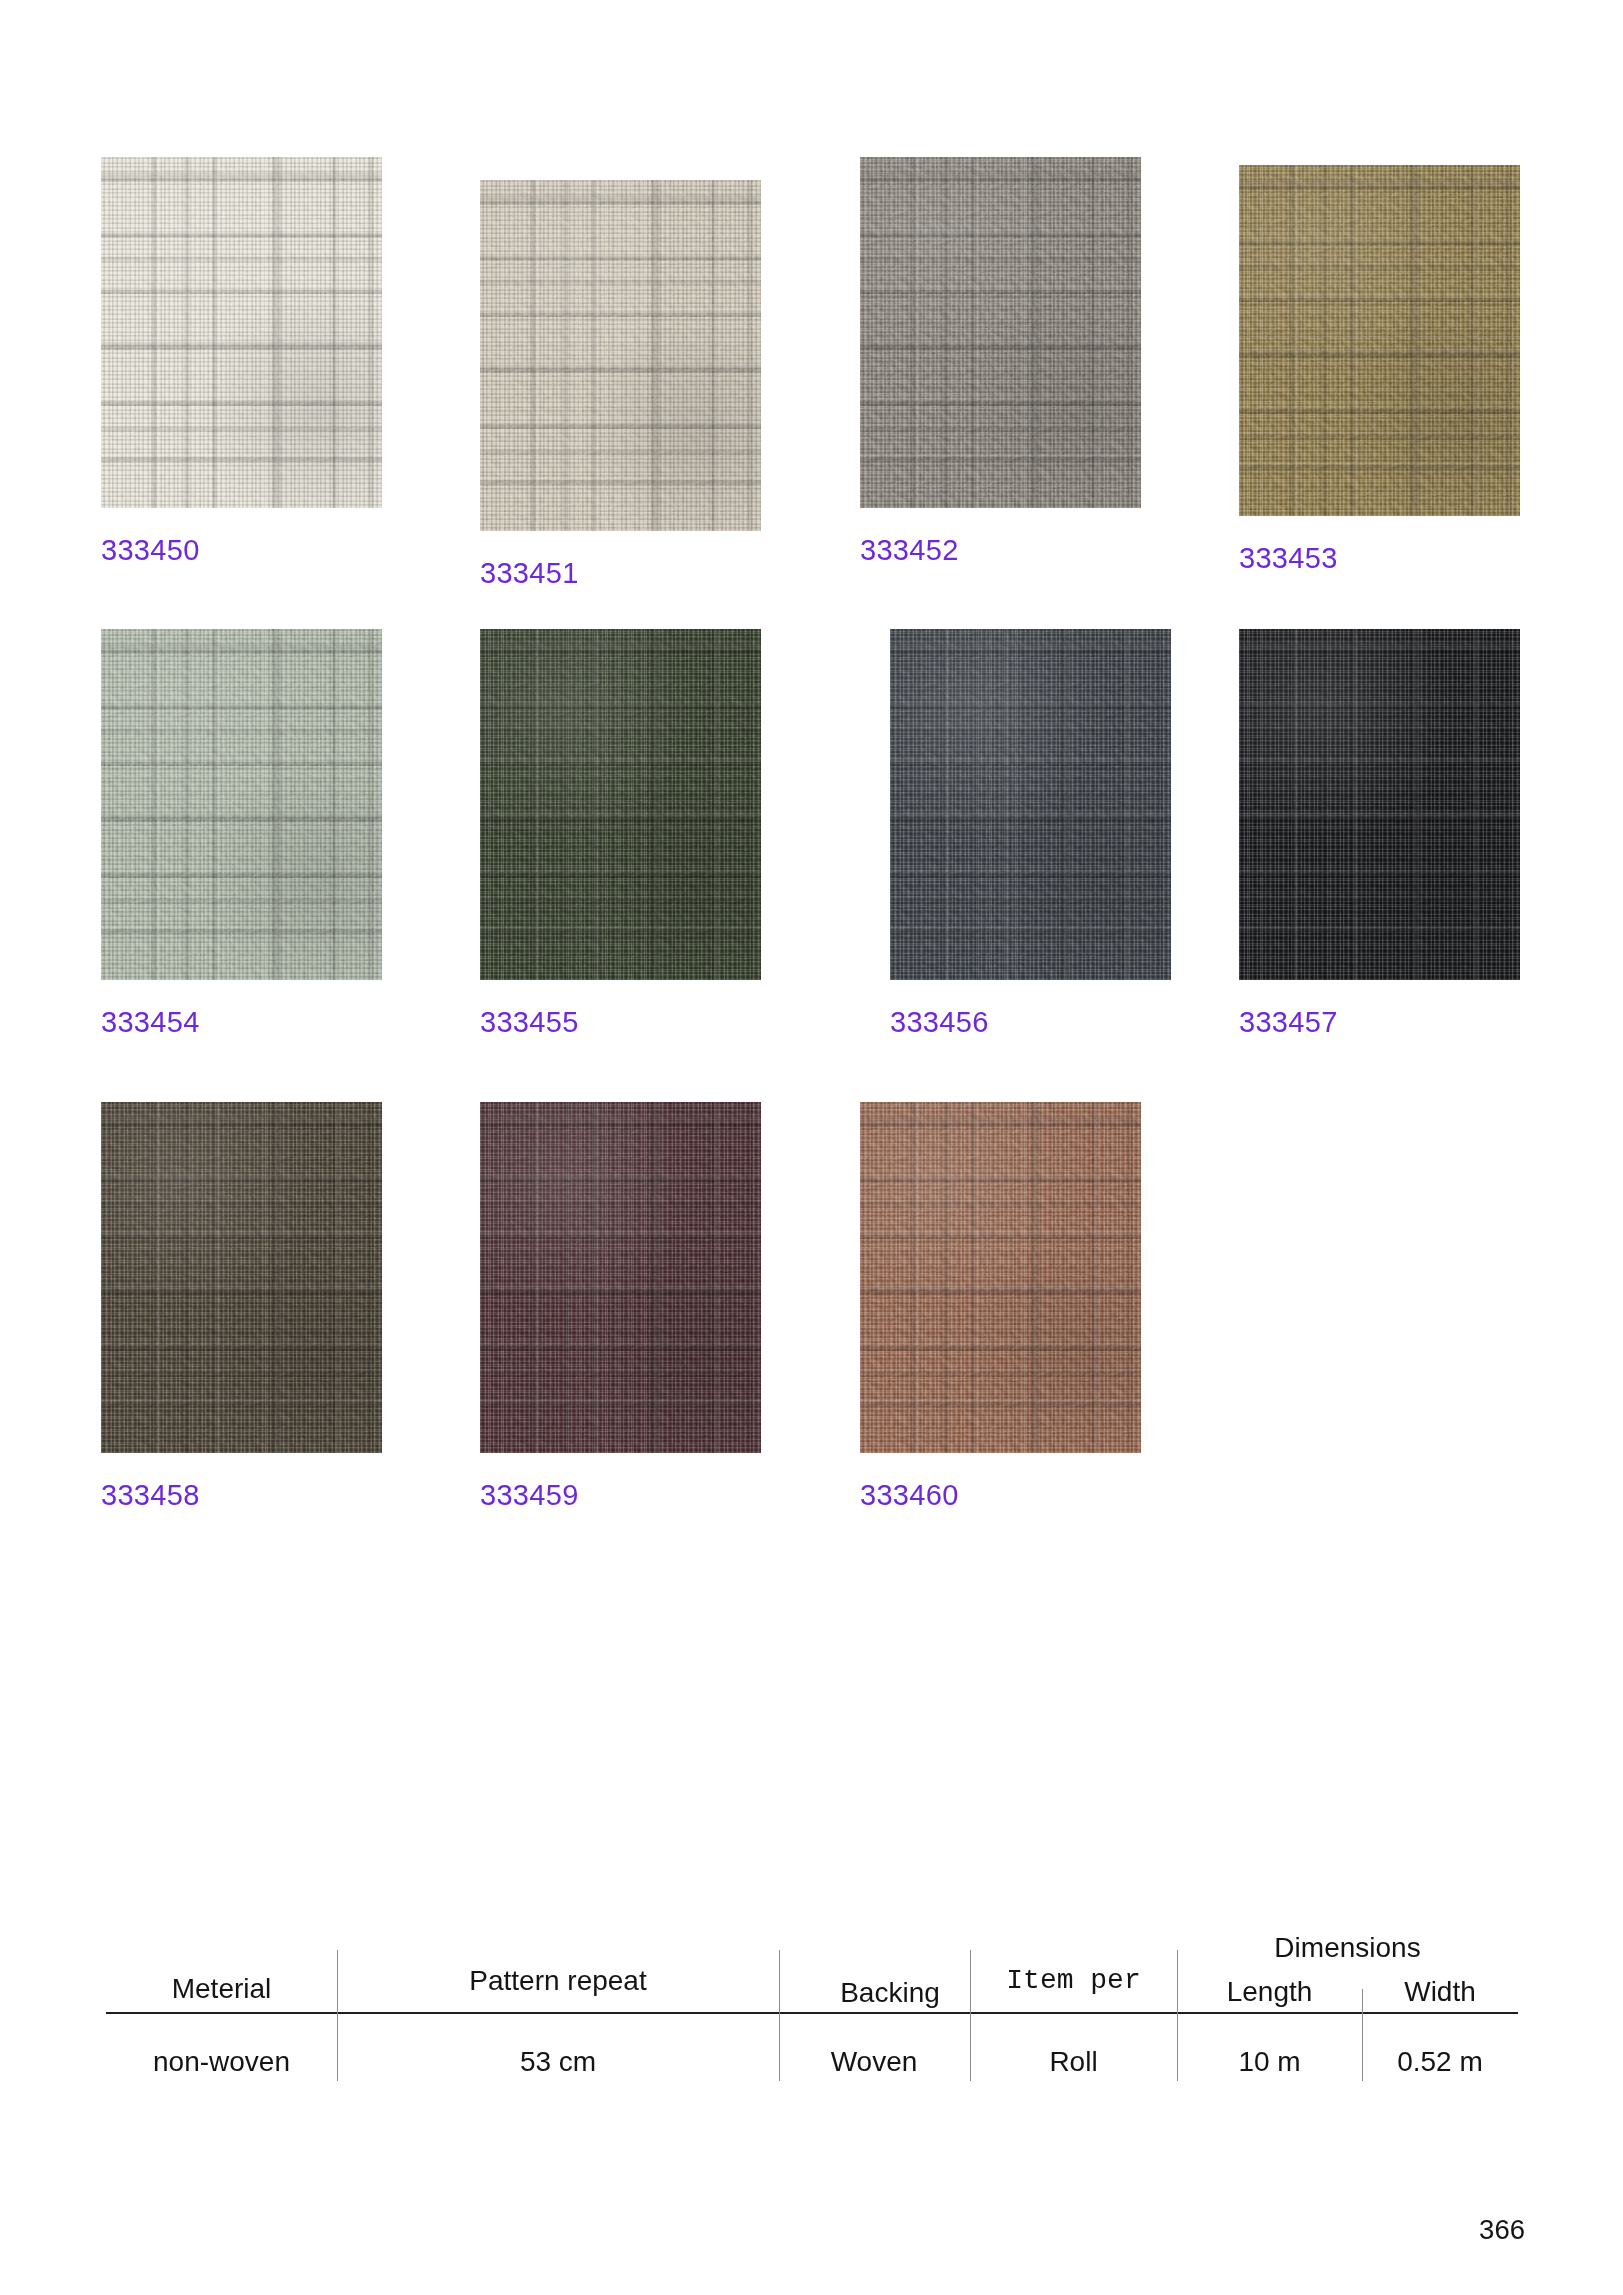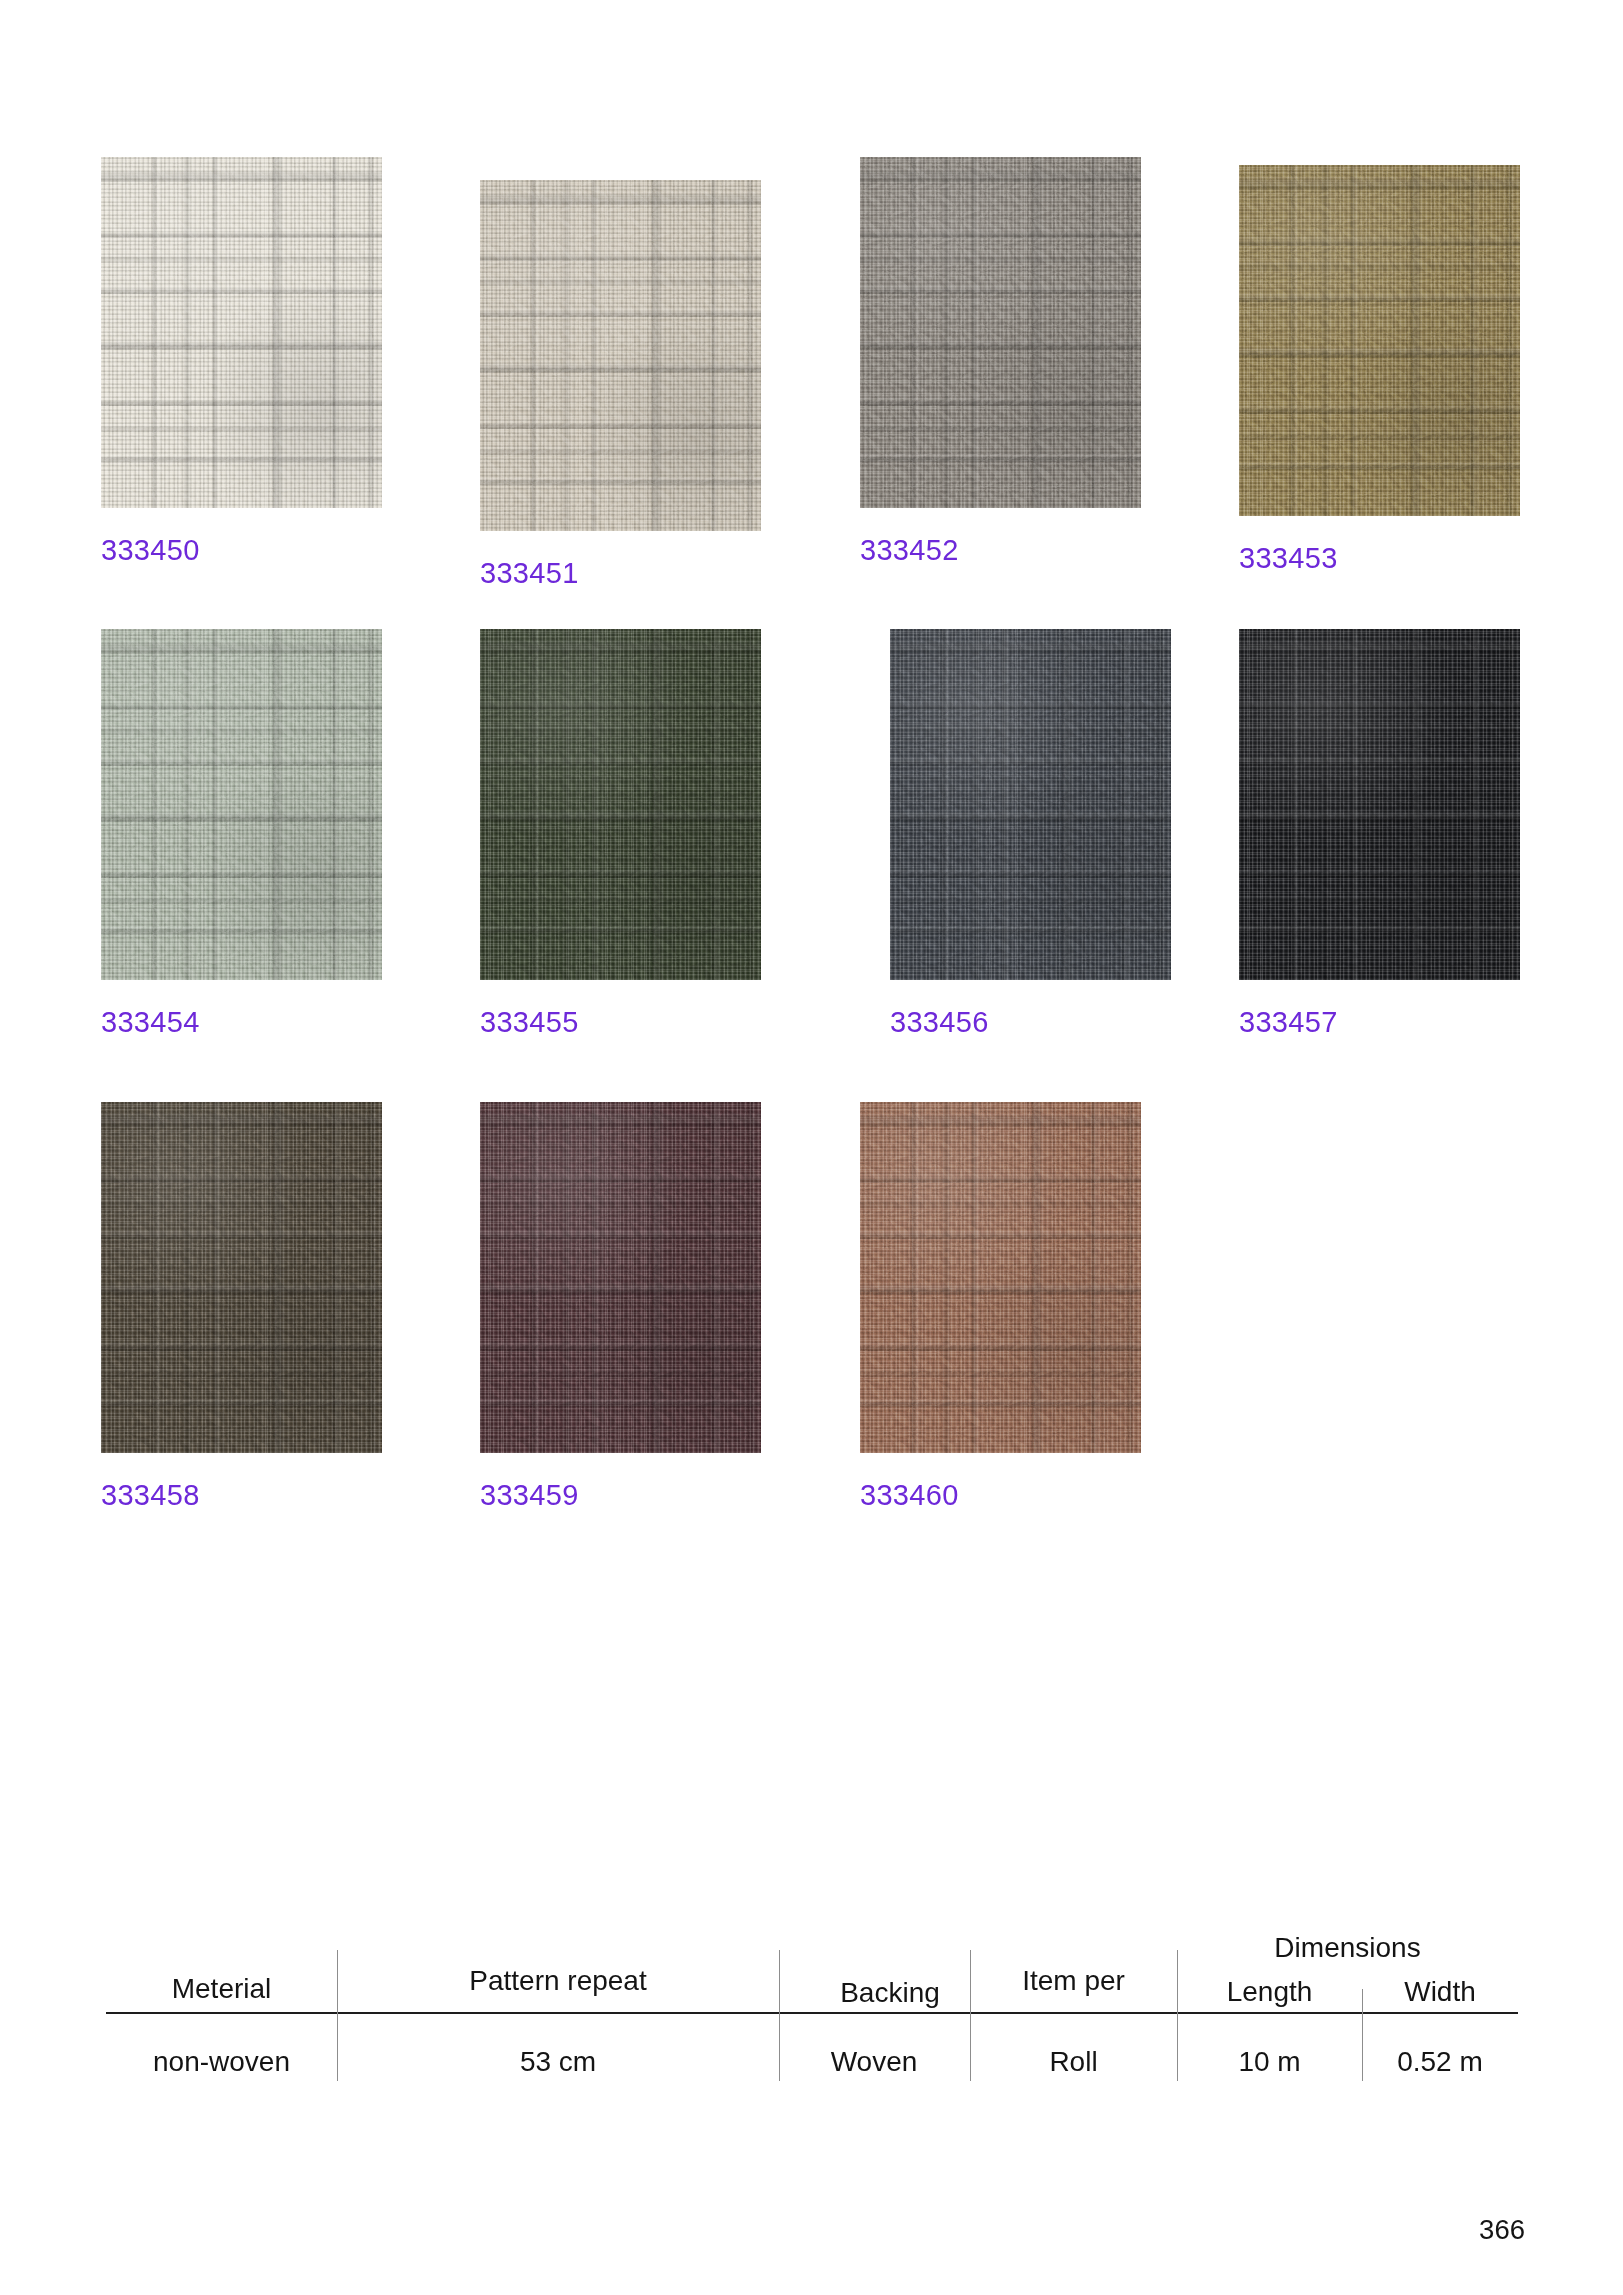--- a/index.html
+++ b/index.html
@@ -266,21 +266,21 @@
 
   <div class="tbl-vline" style="left:231px; top:23px; height:131px;"></div>
   <div class="tbl-vline" style="left:673px; top:23px; height:131px;"></div>
   <div class="tbl-vline" style="left:864px; top:23px; height:131px;"></div>
   <div class="tbl-vline" style="left:1071px; top:23px; height:131px;"></div>
   <div class="tbl-vline" style="left:1256px; top:62px; height:92px;"></div>
 
   <div class="tbl-cell" style="left:0px;    top:48px; width:231px;">Meterial</div>
   <div class="tbl-cell" style="left:231px;  top:40px; width:442px;">Pattern repeat</div>
   <div class="tbl-cell" style="left:673px; top:52px; width:222px;">Backing</div>
-  <div class="tbl-cell" style="left:864px; top:40px; width:207px;">Item per</div>
+  <div class="tbl-cell" style="left:864px; top:40px; width:207px;font-family:Liberation Mono, monospace;">Item per</div>
   <div class="tbl-cell" style="left:1071px; top:6.5px; width:341px;">Dimensions</div>
   <div class="tbl-cell" style="left:1071px; top:51px; width:185px;">Length</div>
   <div class="tbl-cell" style="left:1256px; top:51px; width:156px;">Width</div>
 
   <div class="tbl-cell" style="left:0px;    top:121px; width:231px;">non-woven</div>
   <div class="tbl-cell" style="left:231px;  top:121px; width:442px;">53 cm</div>
   <div class="tbl-cell" style="left:673px; top:121px; width:190px;">Woven</div>
   <div class="tbl-cell" style="left:864px; top:121px; width:207px;">Roll</div>
   <div class="tbl-cell" style="left:1071px; top:121px; width:185px;">10 m</div>
   <div class="tbl-cell" style="left:1256px; top:121px; width:156px;">0.52 m</div>

